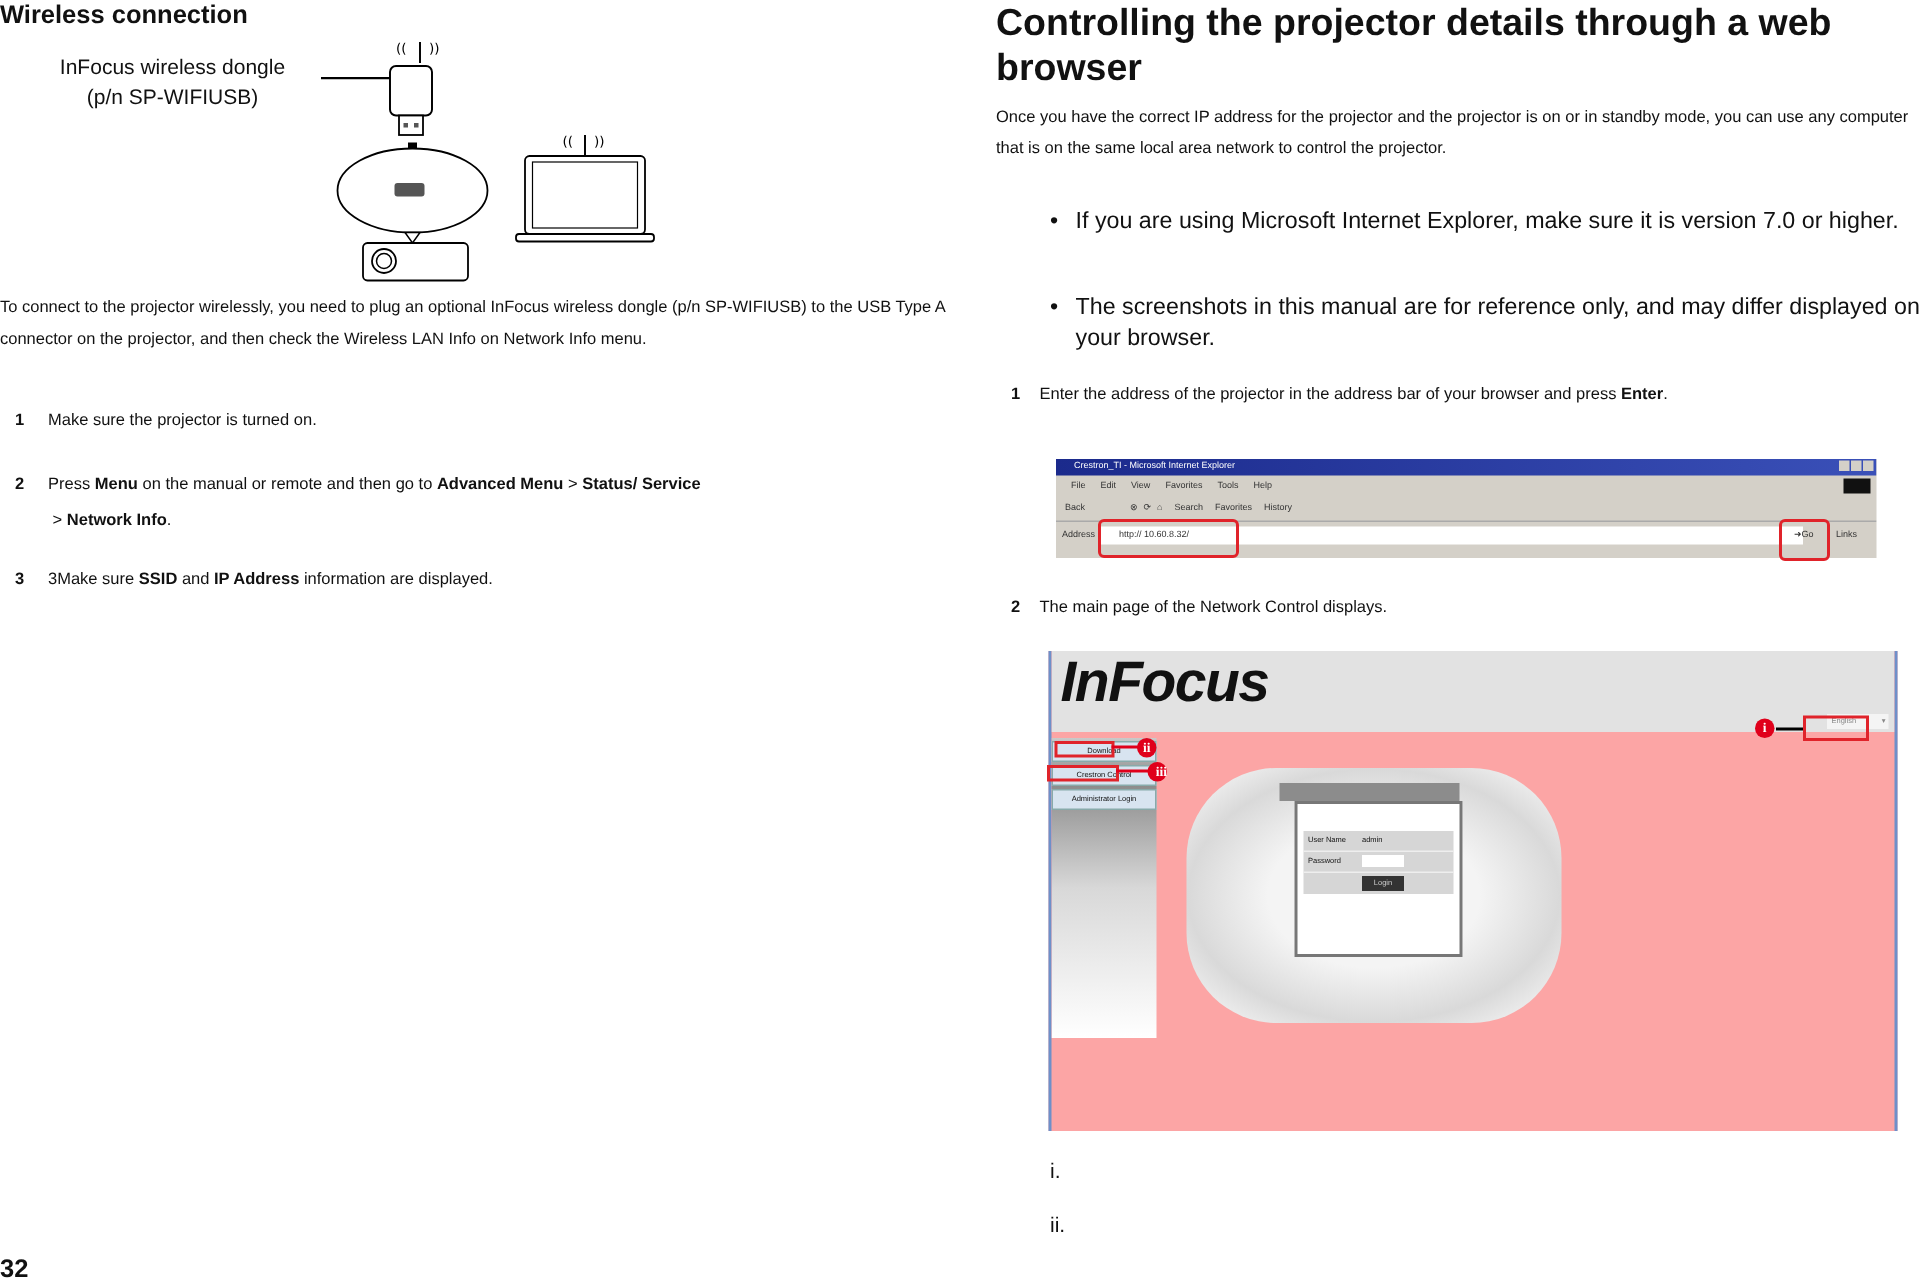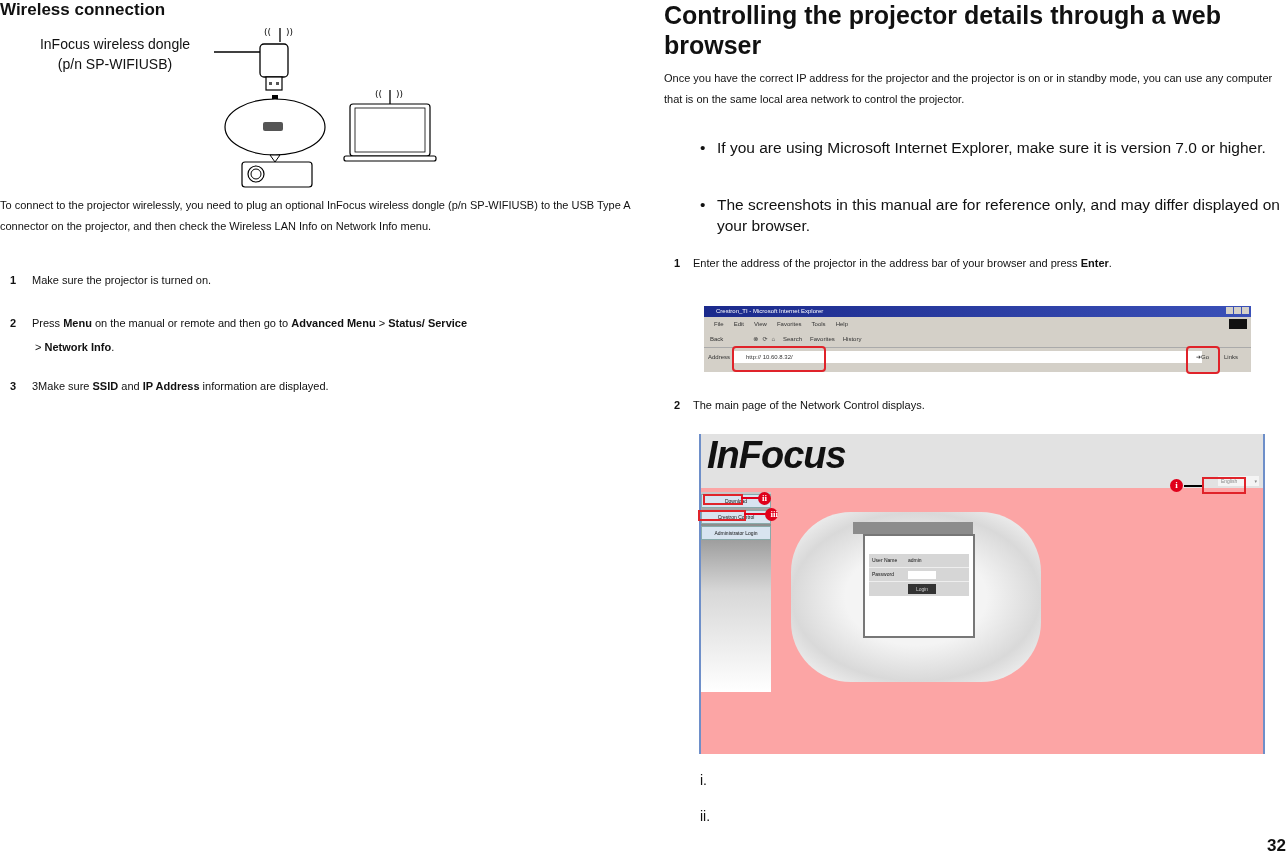--- a/index.html
+++ b/index.html
@@ -153,13 +153,13 @@
 
 <div class="abs" style="left:700px;top:771px;width:586px;font-size:14px;line-height:19px;">
   <div style="position:relative;padding-left:40px;">
     <span style="position:absolute;left:0;">i.</span>
   </div>
   <div style="position:relative;padding-left:40px;margin-top:36px;">
     <span style="position:absolute;left:0;">ii.</span>
   </div>
 </div>
 
-<div class="abs" style="left:0;top:836px;width:1286px;text-align:right;font-size:17px;font-weight:bold;">32</div>
+<div class="abs" style="left:0;top:836px;width:1286px;text-align:left;font-size:17px;font-weight:bold;">32</div>
 
 </body></html>

